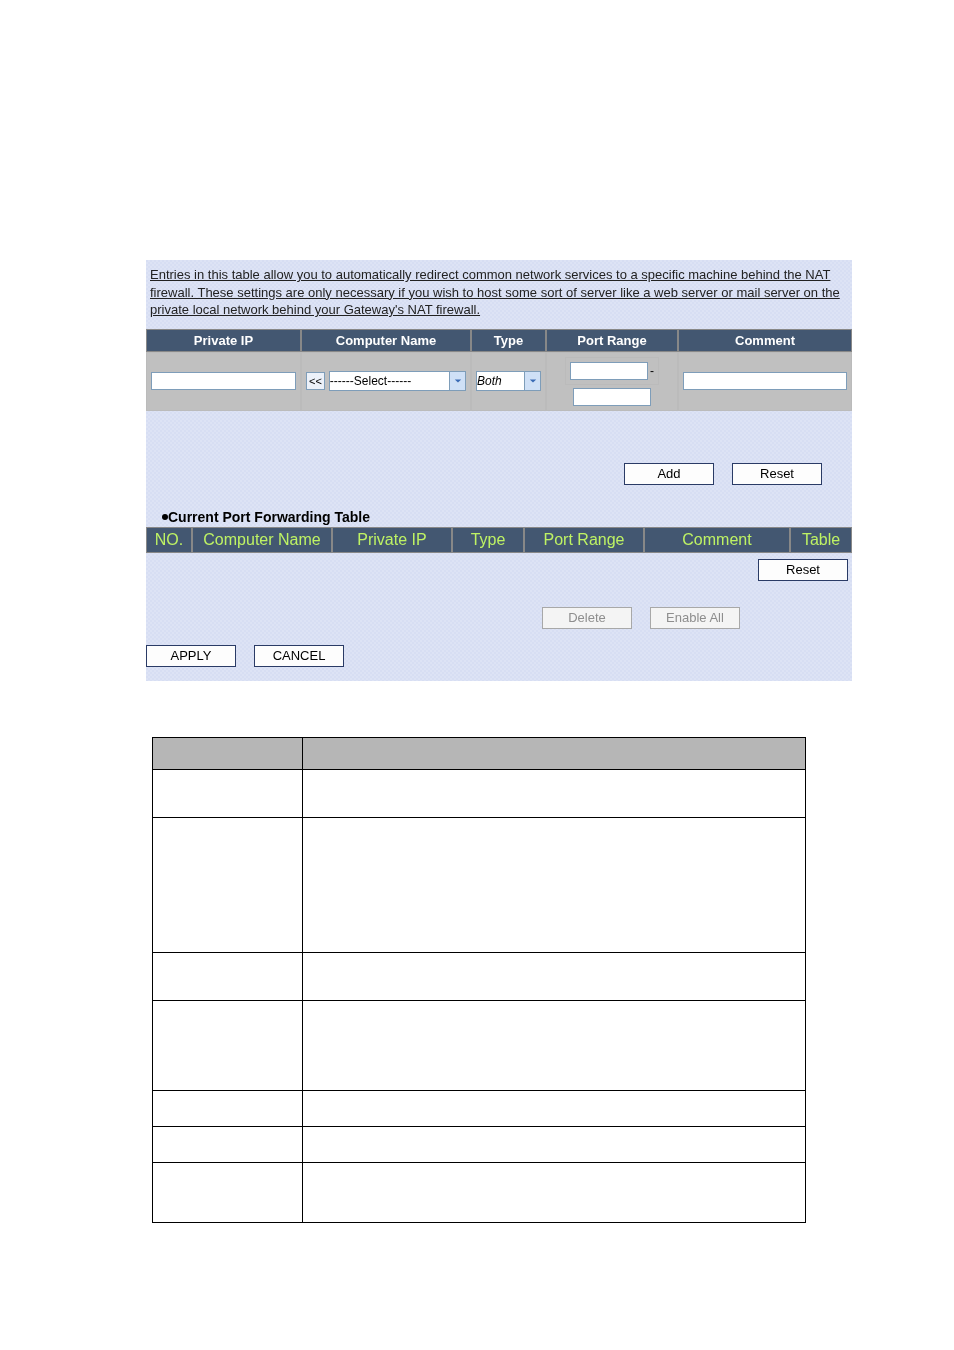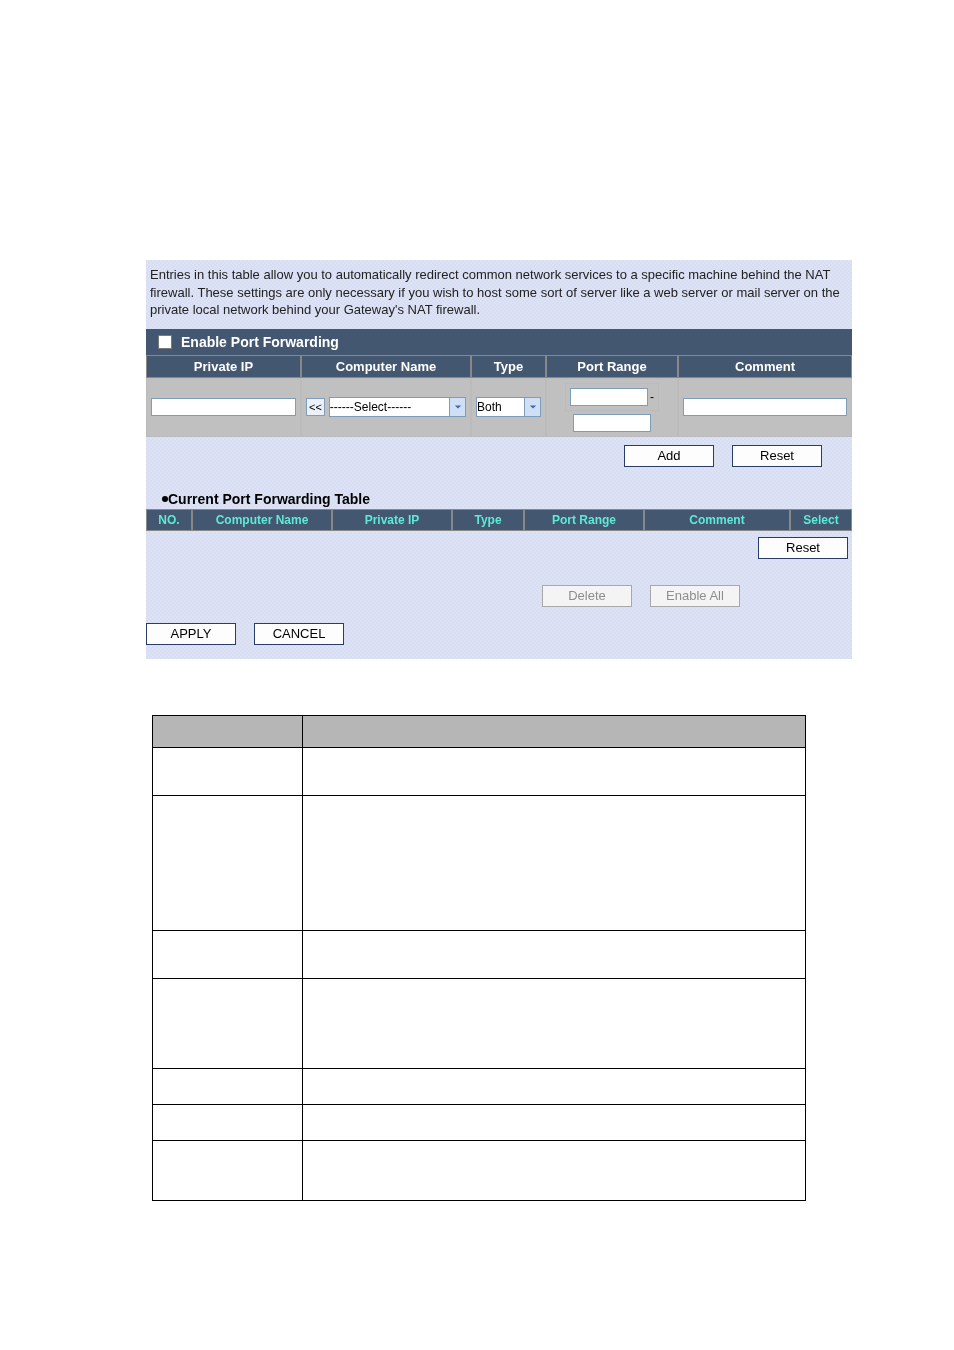--- a/index.html
+++ b/index.html
@@ -26,20 +26,21 @@
     linear-gradient(45deg, rgba(255,255,255,0.15) 25%, transparent 25%, transparent 75%, rgba(255,255,255,0.15) 75%);
   background-size: 4px 4px;
   background-position: 0 0, 2px 2px;
   padding-bottom: 8px;
 }
 .desc {
   padding: 6px 4px 10px 4px;
   color: #222;
   font-size: 13px;
   line-height: 1.35;
+  text-decoration: underline;
 }
 .enable-row {
   background: #435771;
   color: #fff;
   font-weight: bold;
   font-size: 14px;
   padding: 3px 8px;
   display: flex;
   align-items: center;
   gap: 6px;
@@ -84,37 +85,38 @@
   display:flex; align-items:center; justify-content:center;
   pointer-events:none;
 }
 .drop-caret svg{ width:8px; height:8px; }
 .range-col{ flex-direction:column; align-items:flex-start; gap:2px;}
 .range-col input{ width:78px; }
 .range-dash{ font-size:12px; line-height:0;}
 .btn-row{
   display:flex; justify-content:flex-end; gap:18px;
   padding:8px 30px 2px 0;
+  margin-top:44px;
 }
 .btn{
   min-width:90px; height:22px;
   background:#fdfdfd;
   border:1px solid #2a3b66;
   font-size:13px;
   cursor:pointer;
 }
 .btn.disabled{ color:#8e8e8e; border-color:#a8a8a8; background:#f4f4f4; cursor:default;margin-top:48px; }
 .sect {
   padding: 22px 0 2px 16px;
   font-weight:bold; font-size:14px;
   display:flex; align-items:center; 
 }
 .sect .bullet{ width:6px; height:6px; background:#000; border-radius:50%; display:inline-block;}
 .hdr2{
-  display:flex; background:#435771; color:#5eead4; font-weight:bold; font-size:12px;
+  display:flex; background:#435771; color:#bef264; font-weight:normal; font-size:16px;
 }
 .hdr2 div{ border:1px solid #888; padding:3px 2px; text-align:center;}
 .c-no{flex:0 0 46px;} .c-cname{flex:0 0 140px;} .c-pip{flex:0 0 120px;}
 .c-type{flex:0 0 72px;} .c-prange{flex:0 0 120px;} .c-comment{flex:1;} .c-select{flex:0 0 62px;}
 .btn-row2{
   display:flex; justify-content:flex-end; gap:18px;
   padding:6px 4px 2px 0;
 }
 .btn-row3{
   display:flex; justify-content:flex-start; gap:18px;
@@ -145,24 +147,20 @@
 </style>
 </head>
 <body>
 <div class="page">
 
 <div class="spacer-top"></div>
 
 <div class="panel">
   <div class="desc">Entries in this table allow you to automatically redirect common network services to a specific machine behind the NAT firewall. These settings are only necessary if you wish to host some sort of server like a web server or mail server on the private local network behind your Gateway's NAT firewall.</div>
 
-  <div class="enable-row">
-    <input type="checkbox" style="">
-    <span>Enable Port Forwarding</span>
-  </div>
 
   <div class="hdr">
     <div class="col-ip">Private IP</div>
     <div class="col-name">Computer Name</div>
     <div class="col-type">Type</div>
     <div class="col-range">Port Range</div>
     <div class="col-comment">Comment</div>
   </div>
 
   <div class="body-row">
@@ -177,21 +175,21 @@
         </select>
         <span class="drop-caret">
           <svg viewBox="0 0 10 10">
                 <path d="M1 3 L5 7 L9 3 Z" fill="#3a6bb5"></path>
               </svg>
         </span>
       </span>
     </div>
     <div class="col-type">
       <span class="drop-wrap" style="width:100%;">
-        <select class="drop" style="width:100%;">
+        <select class="drop" style="width:100%;font-style:italic;">
           <option>Both</option>
         </select>
         <span class="drop-caret">
           <svg viewBox="0 0 10 10">
                 <path d="M1 3 L5 7 L9 3 Z" fill="#3a6bb5"></path>
               </svg>
         </span>
       </span>
     </div>
     <div class="col-range range-col">
@@ -216,21 +214,21 @@
     <span>Current Port Forwarding Table</span>
   </div>
 
   <div class="hdr2">
     <div class="c-no">NO.</div>
     <div class="c-cname">Computer Name</div>
     <div class="c-pip">Private IP</div>
     <div class="c-type">Type</div>
     <div class="c-prange">Port Range</div>
     <div class="c-comment">Comment</div>
-    <div class="c-select">Select</div>
+    <div class="c-select">Table</div>
   </div>
 
   <div class="btn-row2">
     <button class="btn disabled">Delete</button>
     <button class="btn disabled">Enable All</button>
     <button class="btn">Reset</button>
   </div>
 
   <div class="btn-row3">
     <button class="btn">APPLY</button>

